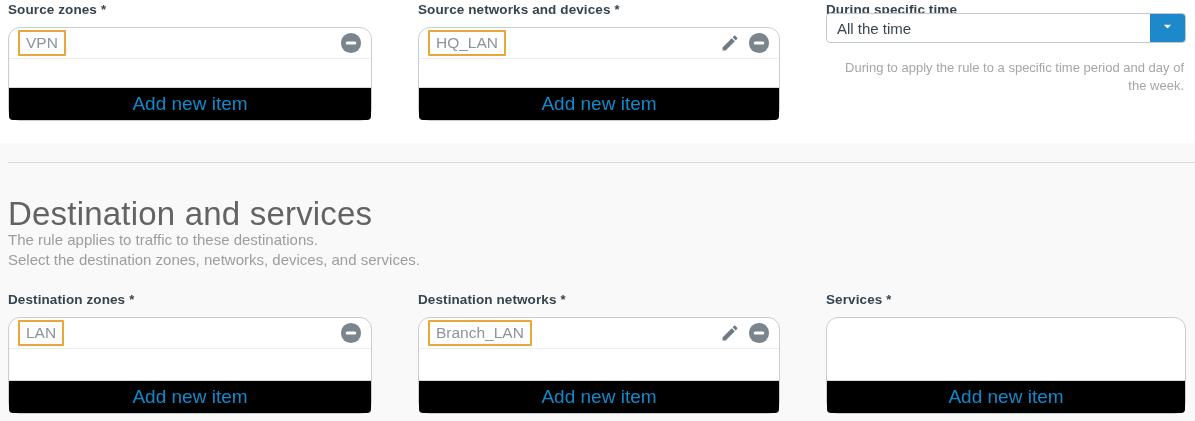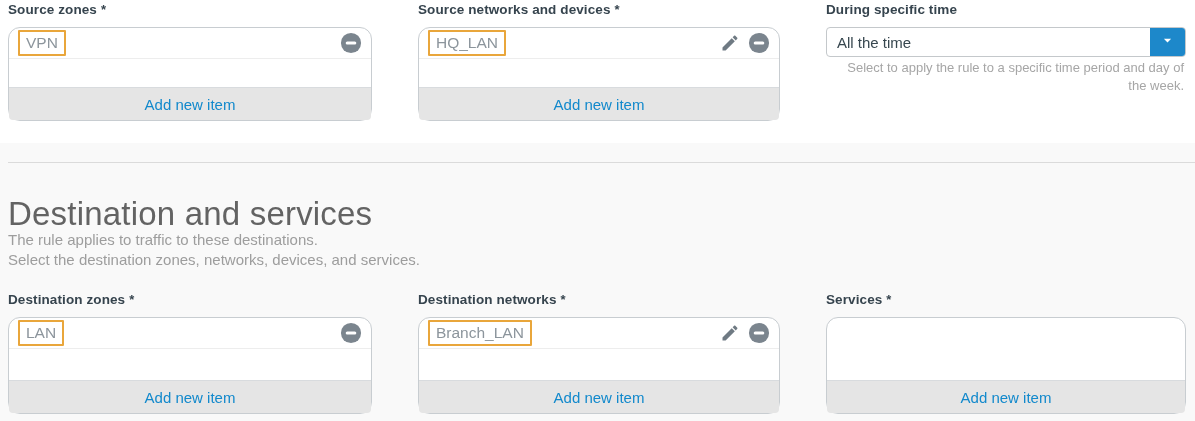--- a/index.html
+++ b/index.html
@@ -43,29 +43,29 @@
     border:2px solid #e9a63b;border-radius:1px;
     padding:1px 6px 2px 6px;font-size:15.5px;color:#8c959c;line-height:1.25;
     white-space:nowrap;
   }
   .spacer{flex:1;}
   .icon-btn{width:22px;height:22px;display:flex;align-items:center;justify-content:center;cursor:pointer;flex:0 0 auto;}
   .icon-btn svg{display:block;}
   .list-empty{flex:1;}
   .list-footer{
     height:33px;min-height:33px;box-sizing:border-box;
-    border-top:1px solid #d8dbde;background:#e5e5e5;
-    color:#1289cc;font-size:15px;
+    border-top:1px solid #d8dbde;background:#000000;
+    color:#1289cc;font-size:19px;
     display:flex;align-items:center;justify-content:center;
     border-radius:0 0 4px 4px;cursor:pointer;
   }
 
   
   .select{
-    position:absolute;top:27px;left:0;right:0;height:30px;box-sizing:border-box;
+    position:absolute;top:13px;left:0;right:0;height:30px;box-sizing:border-box;
     border:1px solid #c4c8cb;border-radius:4px;background:#fff;
     display:flex;align-items:stretch;overflow:hidden;cursor:pointer;
   }
   .select-value{flex:1;display:flex;align-items:center;padding-left:10px;font-size:15px;color:#37474f;}
   .select-btn{width:35px;background:#1d88ca;display:flex;align-items:center;justify-content:center;cursor:pointer;}
   .help-text{
     position:absolute;top:59px;left:0;right:2px;
     text-align:right;font-size:13px;color:#a6a6a6;line-height:18px;
   }
 
@@ -125,21 +125,21 @@
     <div class="select">
       <div class="select-value">All the time</div>
       <div class="select-btn">
         <span>
           <svg width="15" height="15" viewBox="0 0 24 24">
               <path d="M6.2 9l5.8 6.2L17.8 9z" fill="#ffffff"></path>
             </svg>
         </span>
       </div>
     </div>
-    <div class="help-text">Select to apply the rule to a specific time period and day of the week.</div>
+    <div class="help-text">During to apply the rule to a specific time period and day of the week.</div>
   </div>
 
 </div>
 
 <div class="section-bottom">
   <div class="divider-rule"></div>
 </div>
 
 <div class="dest-title">Destination and services</div>
 <div class="dest-sub">

